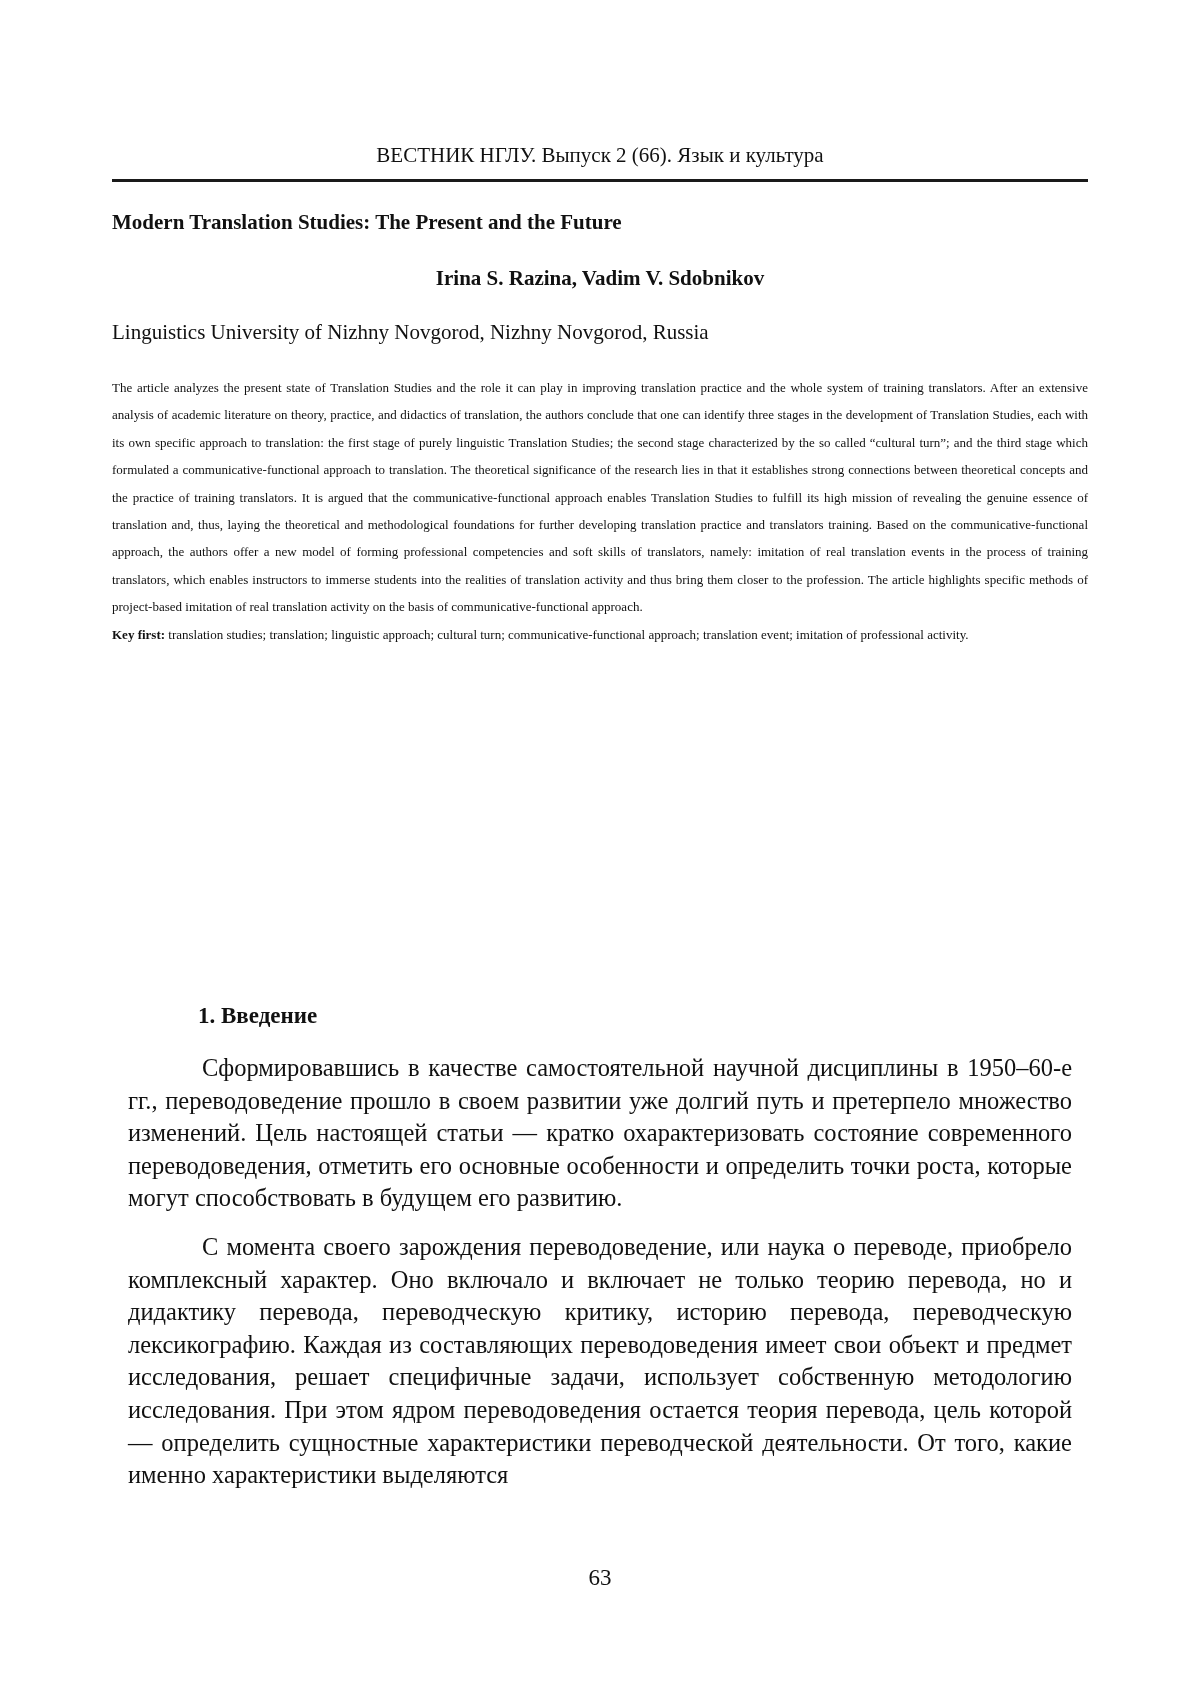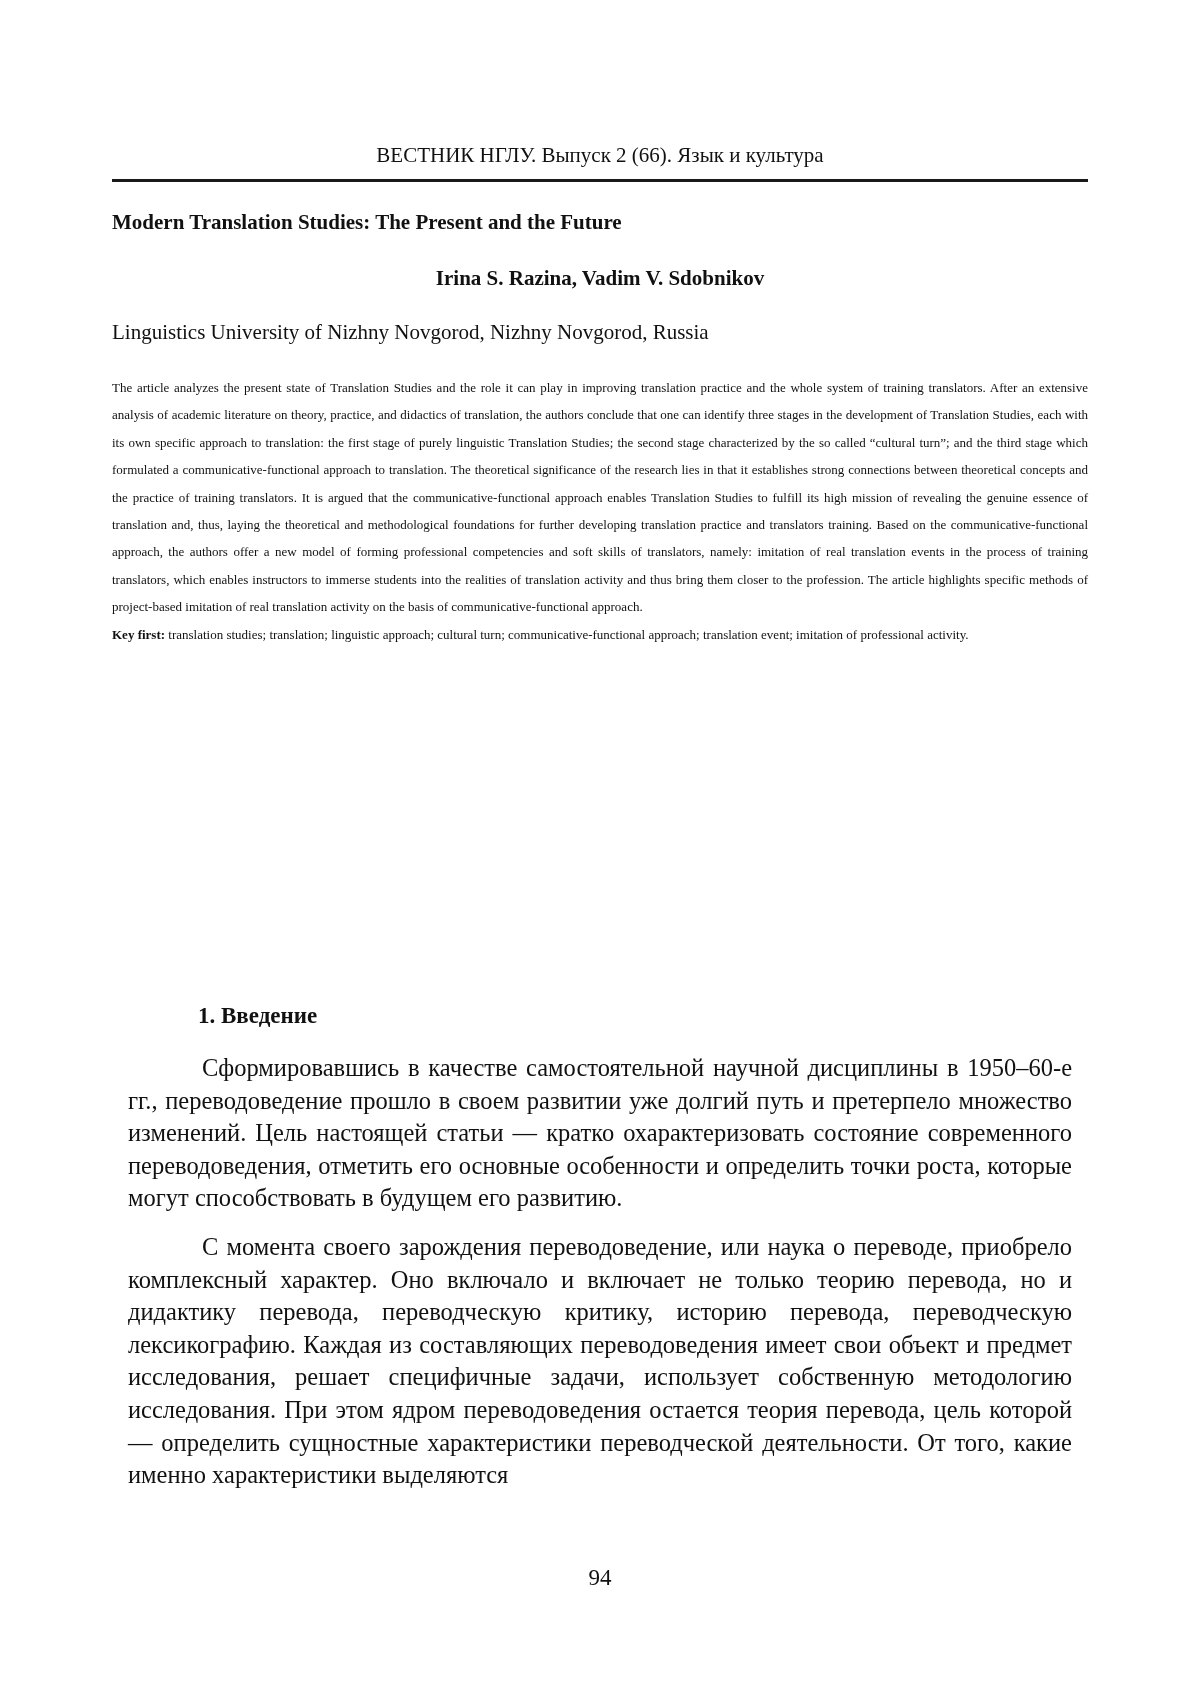--- a/index.html
+++ b/index.html
@@ -34,14 +34,14 @@
     <p><b>Key first:</b><span> translation studies; translation; linguistic approach; cultural turn; communicative-functional approach; translation event; imitation of professional activity.</span></p>
   </div>
 
   <div class="section-head">1. Введение</div>
 
   <div class="body-text">
     <p>Сформировавшись в качестве самостоятельной научной дисциплины в 1950–60-е гг., переводоведение прошло в своем развитии уже долгий путь и претерпело множество изменений. Цель настоящей статьи — кратко охарактеризовать состояние современного переводоведения, отметить его основные особенности и определить точки роста, которые могут способствовать в будущем его развитию.</p>
     <p>С момента своего зарождения переводоведение, или наука о переводе, приобрело комплексный характер. Оно включало и включает не только теорию перевода, но и дидактику перевода, переводческую критику, историю перевода, переводческую лексикографию. Каждая из составляющих переводоведения имеет свои объект и предмет исследования, решает специфичные задачи, использует собственную методологию исследования. При этом ядром переводоведения остается теория перевода, цель которой — определить сущностные характеристики переводческой деятельности. От того, какие именно характеристики выделяются</p>
   </div>
 
-  <div class="page-number">94</div>
+  <div class="page-number">63</div>
 </div>
 
 </body></html>

